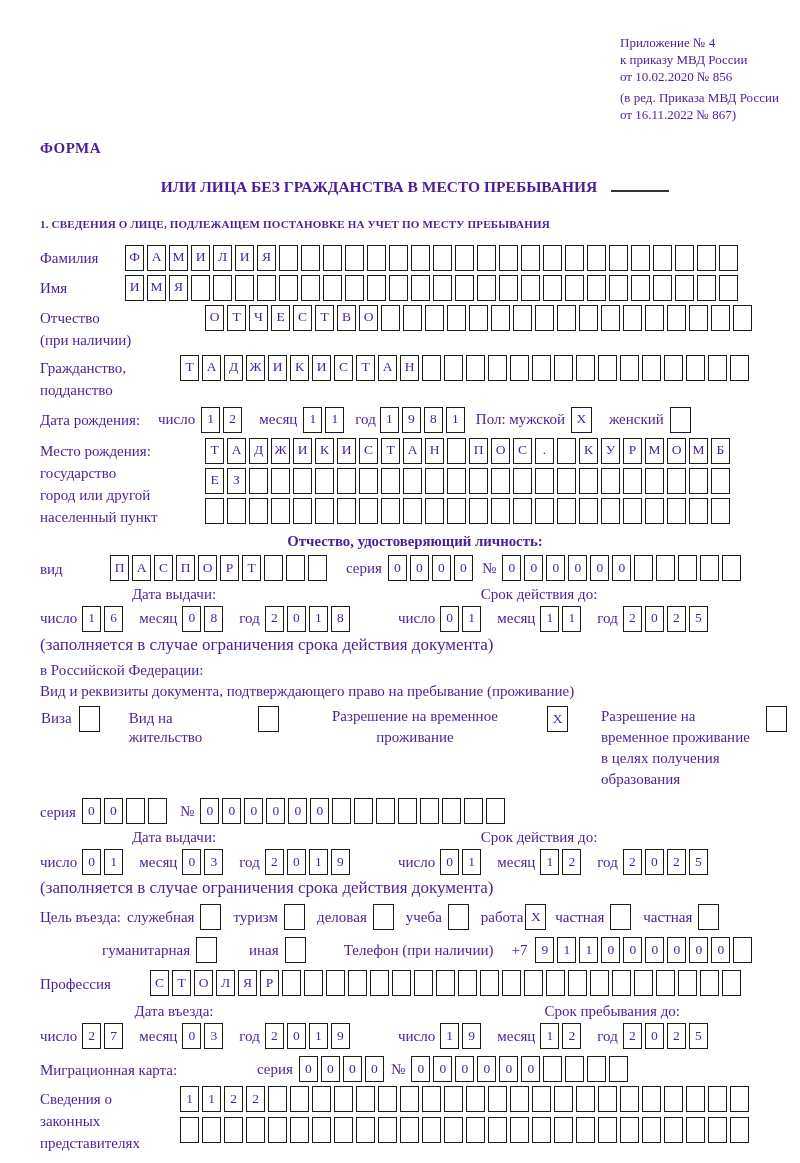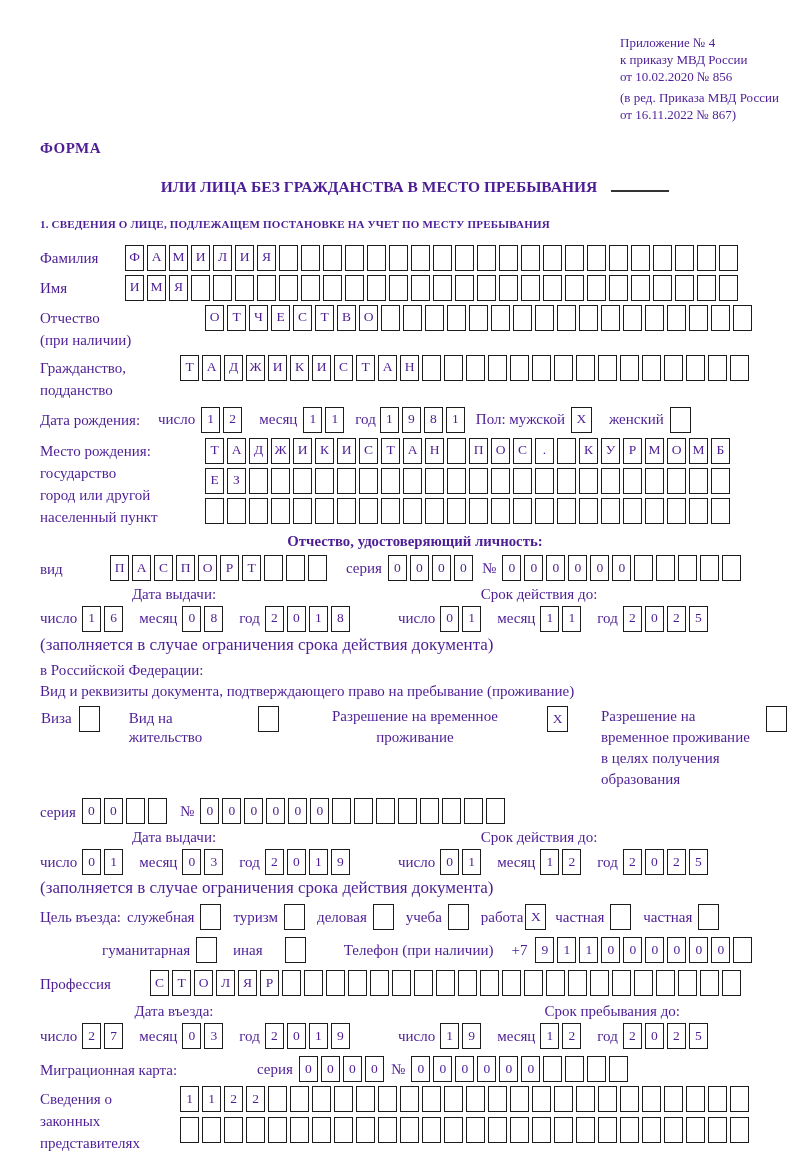--- a/index.html
+++ b/index.html
@@ -582,21 +582,21 @@
     </span>
   </div>
 
   <div class="purpose-row indent100">
     <span class="popt">
       <span class="plab">гуманитарная</span>
       <span class="boxes cbx">
           <span class="box"></span>
         </span>
     </span>
-    <span class="popt" style="margin-left:4px;gap:16px;">
+    <span class="popt" style="margin-left:20px;">
       <span class="plab">иная</span>
       <span class="boxes cbx">
           <span class="box"></span>
         </span>
     </span>
     <span class="phone-lab">Телефон (при наличии)</span>
     <span class="phone-pref">+7</span>
     <span class="boxes">
         <span class="box">9</span>
         <span class="box">1</span>

